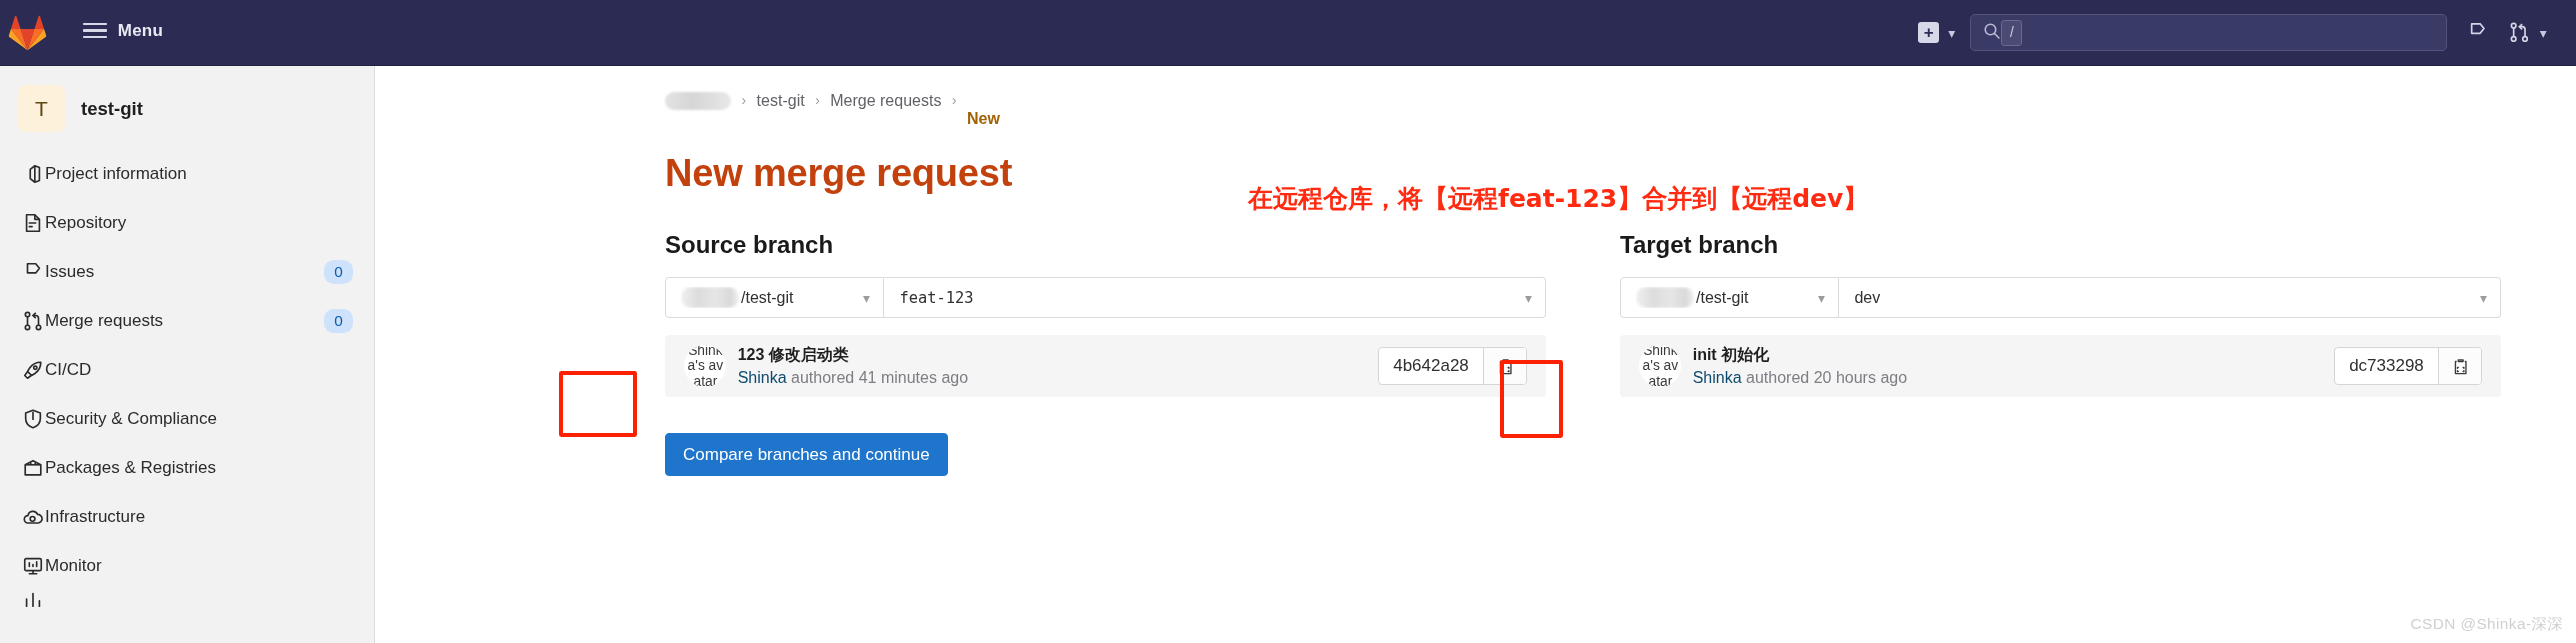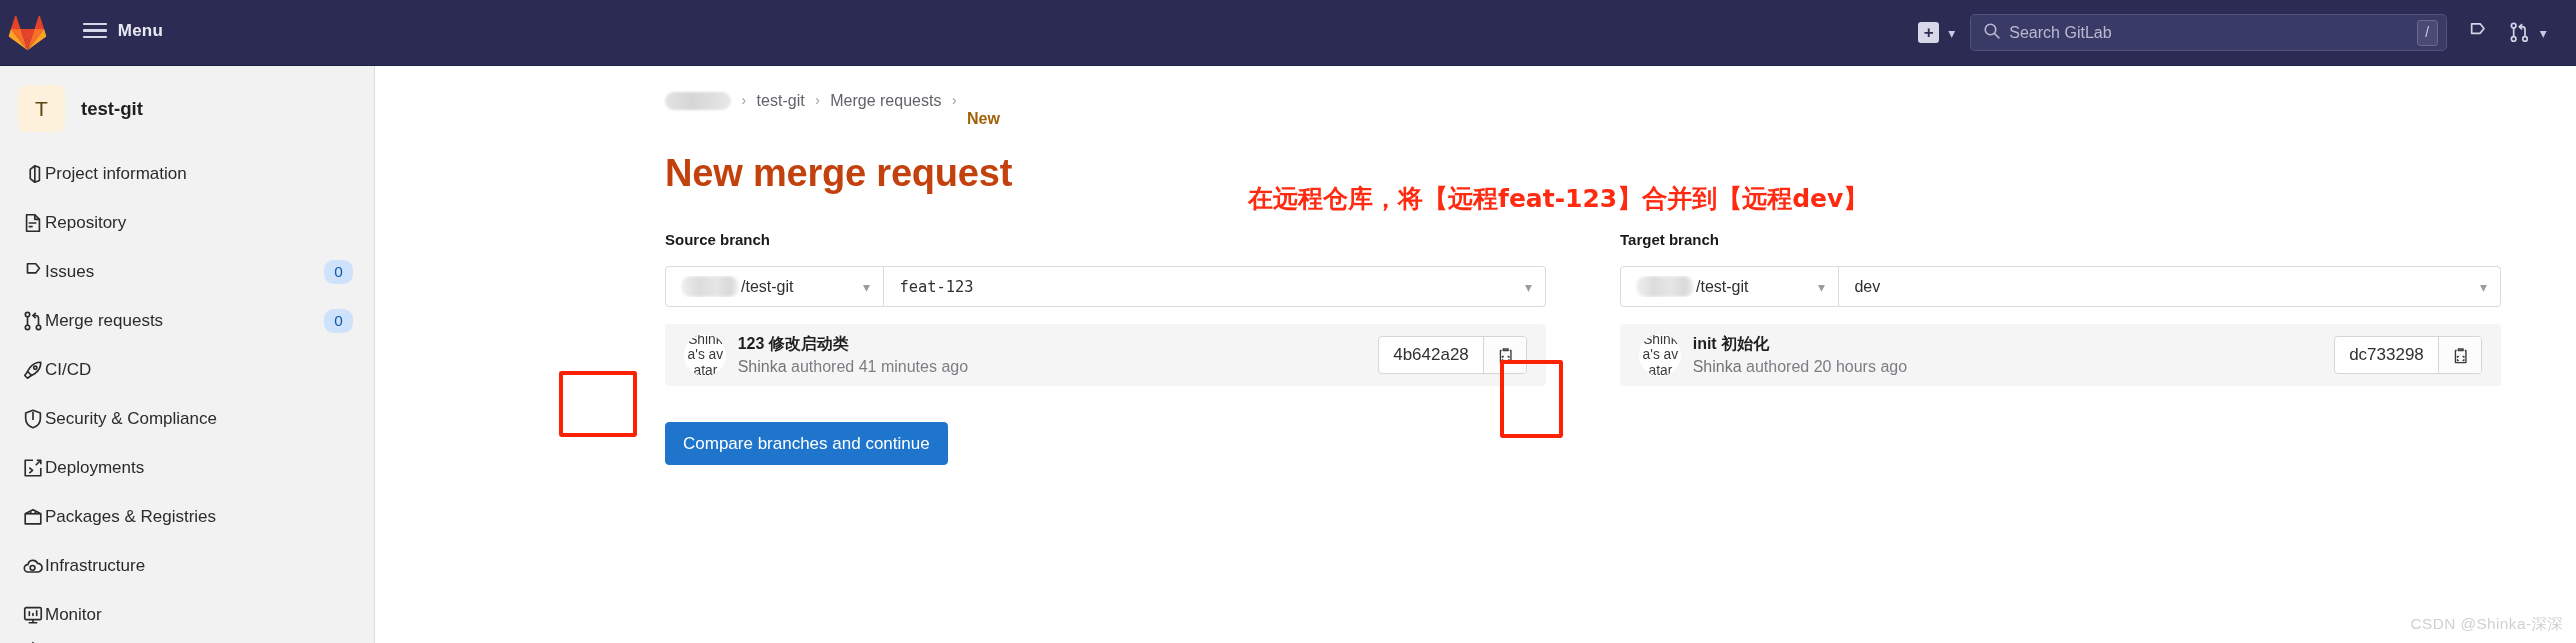--- a/index.html
+++ b/index.html
@@ -125,21 +125,21 @@
     position: absolute; left: 873px; top: 116px;
     color: #ff2a10; font-size: 25px; font-weight: bold;
     white-space: nowrap;
     font-family: "DejaVu Sans", sans-serif;
   }
 
   .branch-row {
     display: flex; padding-left: 290px; margin-top: 36px; gap: 74px;
   }
   .branch-col { width: 881px; }
-  .section-title { font-size: 15px; font-weight: bold; color: #1a1a1a; }
+  .section-title { font-size: 24px; font-weight: bold; color: #1a1a1a; }
 
   .selects { display: flex; margin-top: 18.6px; }
   .sel {
     height: 41px; border: 0.8px solid #dbdbdb; background: #fff;
     display: flex; align-items: center; padding: 0 13px 0 15.4px;
     font-size: 16px; color: #303030; cursor: pointer;
   }
   .sel-project { width: 219px; border-radius: 4px 0 0 4px; }
   .sel-branch  { flex: 1; border-left: 0; border-radius: 0 4px 4px 0; }
   .sel .val { flex: 1; display: flex; align-items: center; overflow: hidden; white-space: nowrap; }
@@ -165,21 +165,21 @@
     width: 42px; height: 42px; border-radius: 50%;
     background: #fff; overflow: hidden; flex: 0 0 42px;
     display: flex; align-items: center; justify-content: center;
     font-size: 13.8px; color: #3a3a3a; line-height: 1.15; text-align: center;
     word-break: break-all;
   }
   .commit-text { margin-left: 11.3px; flex: 1; min-width: 0; }
   .commit-title { font-size: 16px; color: #1f1f1f; font-weight: bold; }
   .commit-title .plain { font-weight: bold; }
   .commit-meta { font-size: 16px; color: #7d7d84; margin-top: 3.2px; }
-  .commit-meta .author { color: #737373; }
+  .commit-meta .author { color: #0c4a6e; }
   .sha-group {
     display: flex; align-items: stretch; height: 38px;
     border: 0.8px solid #d5d5d5; border-radius: 4px; background: #fff;
     overflow: hidden; flex: 0 0 auto;
   }
   .sha-val {
     display: flex; align-items: center; padding: 0 14.6px;
     font-size: 17px; color: #303030; font-family: "Liberation Sans", sans-serif;
   }
   .sha-copy {
@@ -233,21 +233,20 @@
     </div>
     <span class="chev">▾</span>
 
     <div class="search-wrap">
       <span>
         <svg width="19.4" height="19.4" viewBox="0 0 24 24" fill="none" stroke="#b9bad2" stroke-width="2">
           <circle cx="10.5" cy="10.5" r="6.5"></circle>
             <line x1="15.5" y1="15.5" x2="21" y2="21" stroke-linecap="round"></line>
         </svg>
       </span>
-      <input class="search-input" type="text" placeholder="Search GitLab" style="">
       <span class="slash-key">/</span>
     </div>
 
     <span class="nav-icon">
       <svg width="22.7" height="22.7" viewBox="0 0 24 24" fill="none" stroke="#d3d4e6" stroke-width="1.8" stroke-linejoin="round">
         <path d="M6 3 h9 l4 5 -4 5 H6 z"></path>
       </svg>
     </span>
     <span class="nav-icon">
       <svg width="22.7" height="22.7" viewBox="0 0 24 24" fill="none" stroke="#d3d4e6" stroke-width="1.8">
@@ -332,31 +331,20 @@
     <div class="nav-item">
       <span class="ic">
         <svg width="22" height="22" viewBox="0 0 24 24" fill="none" stroke="#2b2b2b" stroke-width="1.8" stroke-linejoin="round">
           <path d="M12 2.5 L20 5.5 v6 c0 5-3.5 8.5-8 10 -4.5-1.5-8-5-8-10 v-6 z"></path>
           <line x1="12" y1="4" x2="12" y2="13"></line>
         </svg>
       </span>
       <span class="lbl">Security &amp; Compliance</span>
     </div>
 
-    <div class="nav-item">
-      <span class="ic">
-        <svg width="22" height="22" viewBox="0 0 24 24" fill="none" stroke="#2b2b2b" stroke-width="1.8" stroke-linejoin="round">
-          <path d="M16 3.5 h4.5 v4.5"></path>
-            <path d="M20.5 3.5 L15 9"></path>
-          <path d="M20.5 12 v8.5 H3.5 V3.5 H12"></path>
-            <path d="M8 11.5 l3.5 3 -3.5 3"></path>
-        </svg>
-      </span>
-      <span class="lbl">Deployments</span>
-    </div>
 
     <div class="nav-item">
       <span class="ic">
         <svg width="22" height="22" viewBox="0 0 24 24" fill="none" stroke="#2b2b2b" stroke-width="1.8" stroke-linejoin="round">
           <path d="M3.5 8.5 L12 4 l8.5 4.5 v11 h-17 z"></path>
             <path d="M3.5 8.5 H20.5"></path>
           <path d="M9.5 6 v2.5"></path>
             <path d="M14.5 6 v2.5"></path>
         </svg>
       </span>

